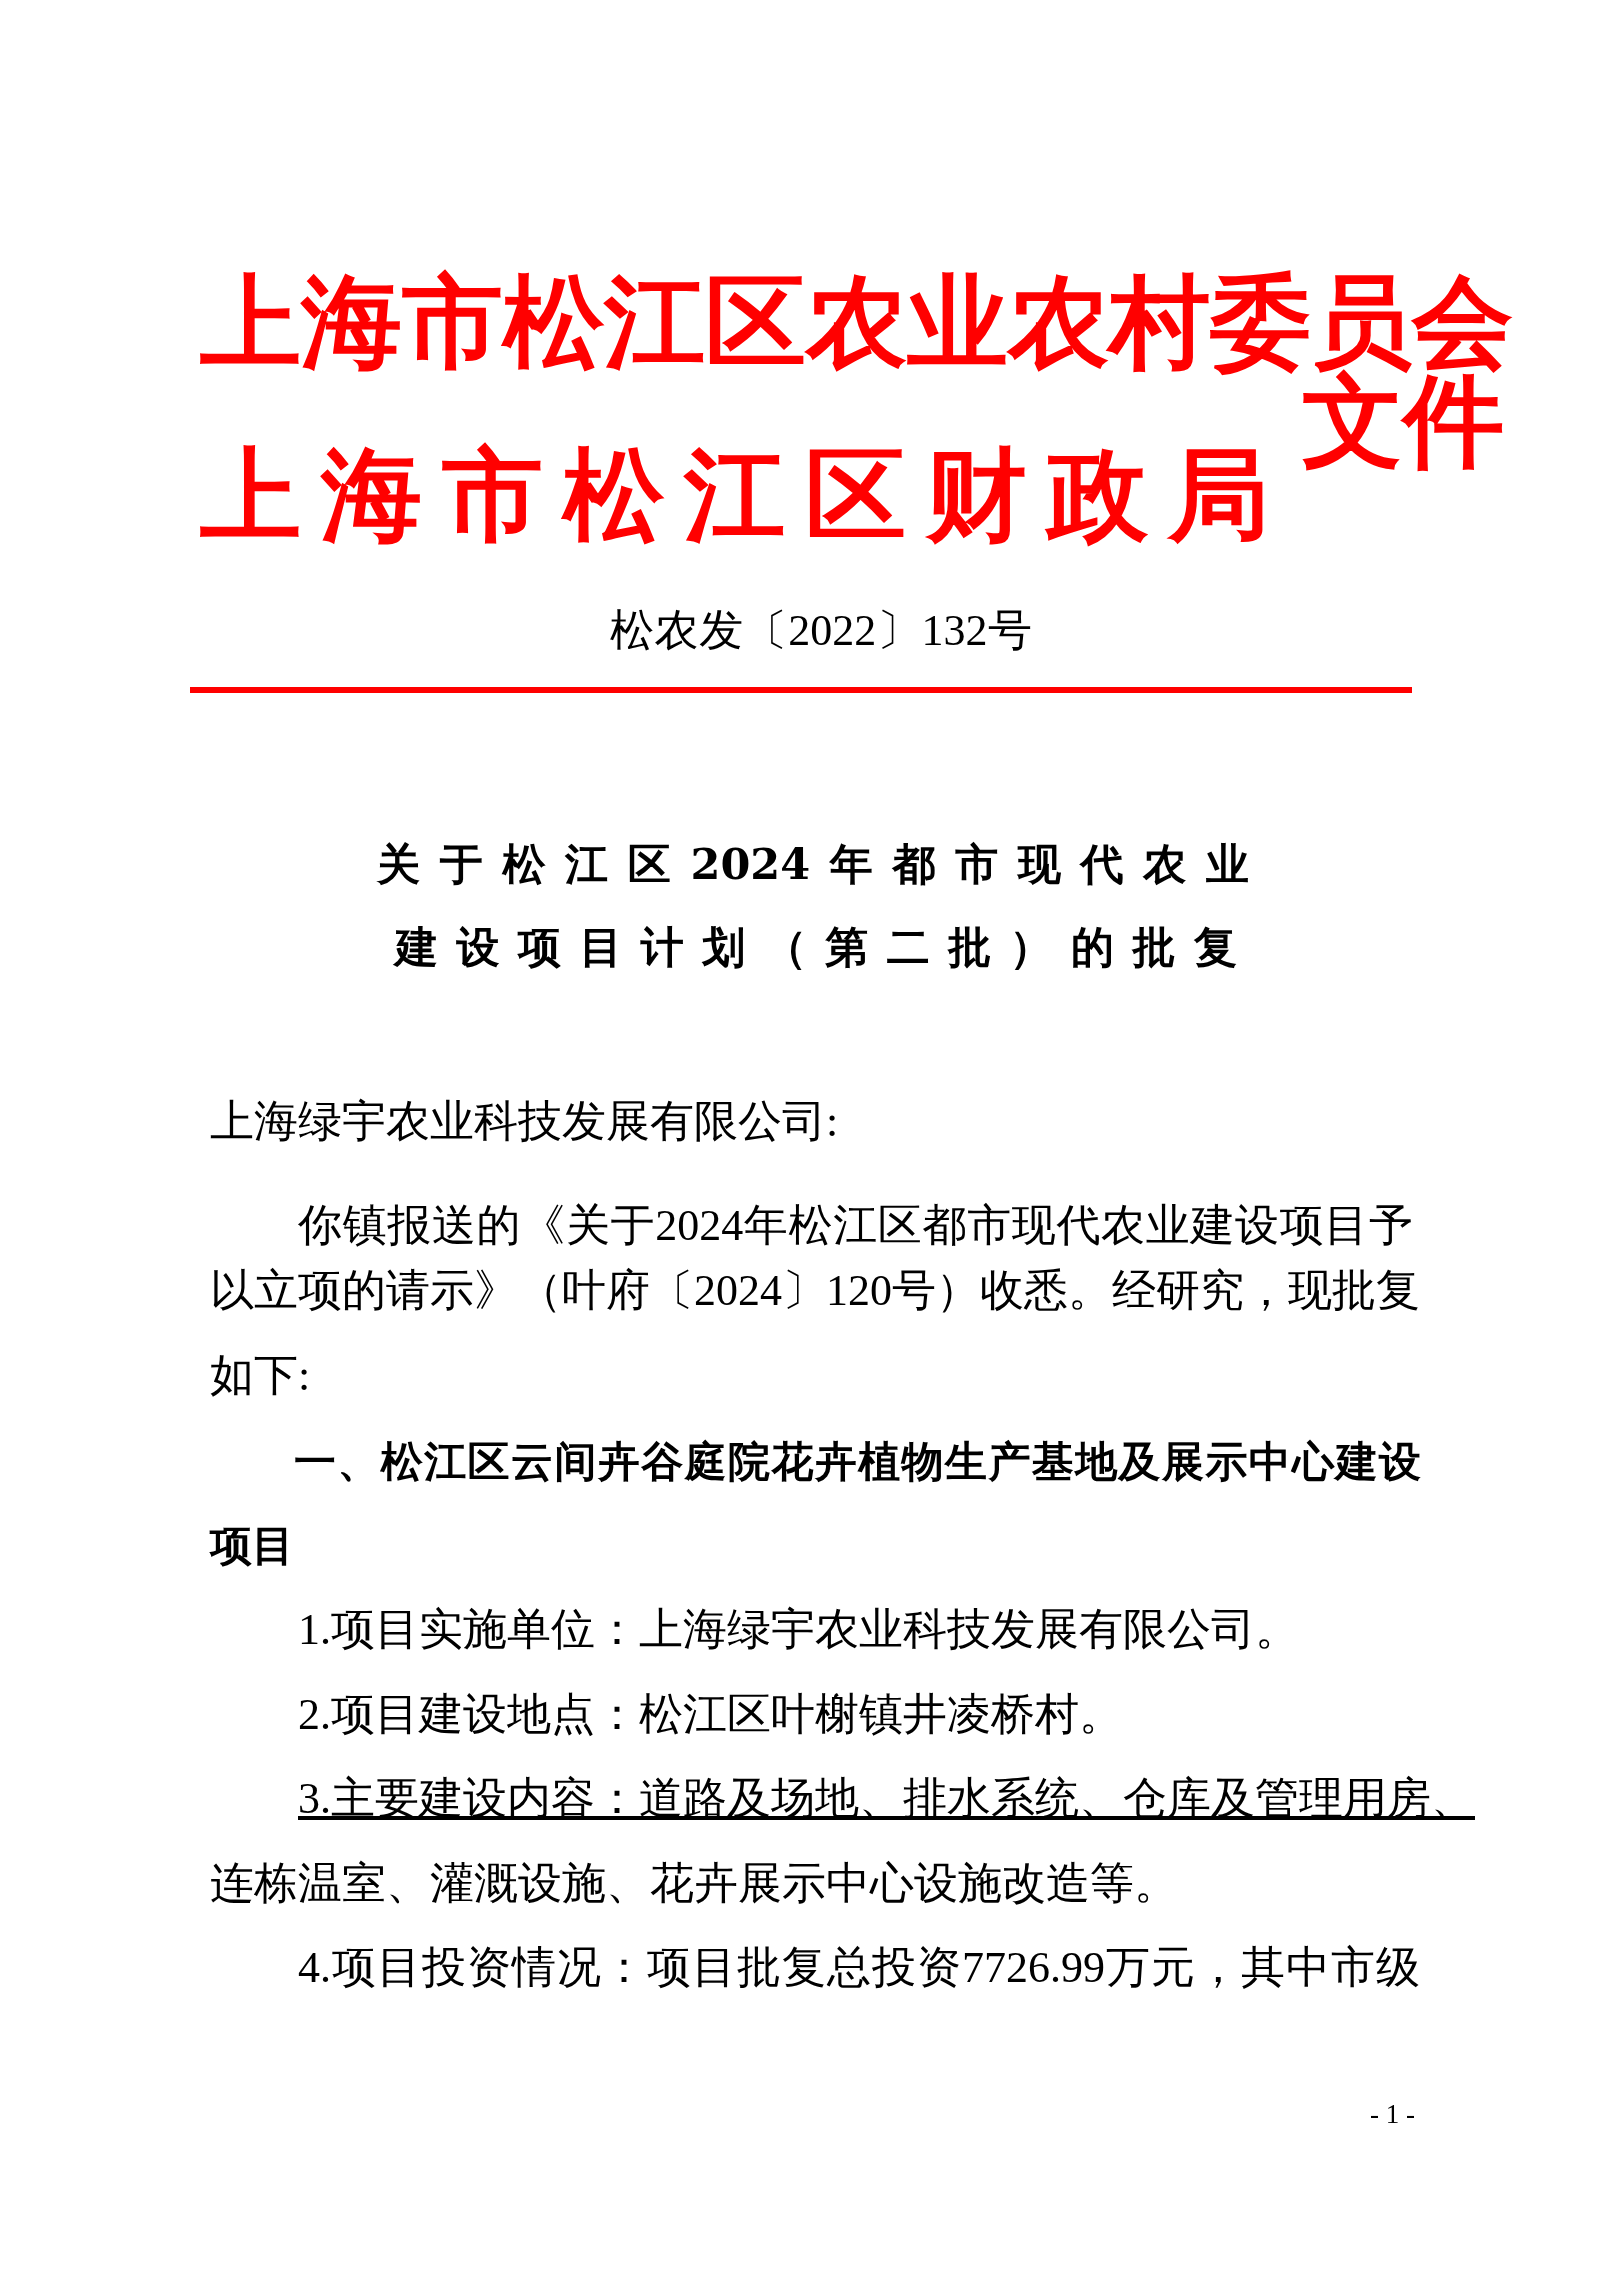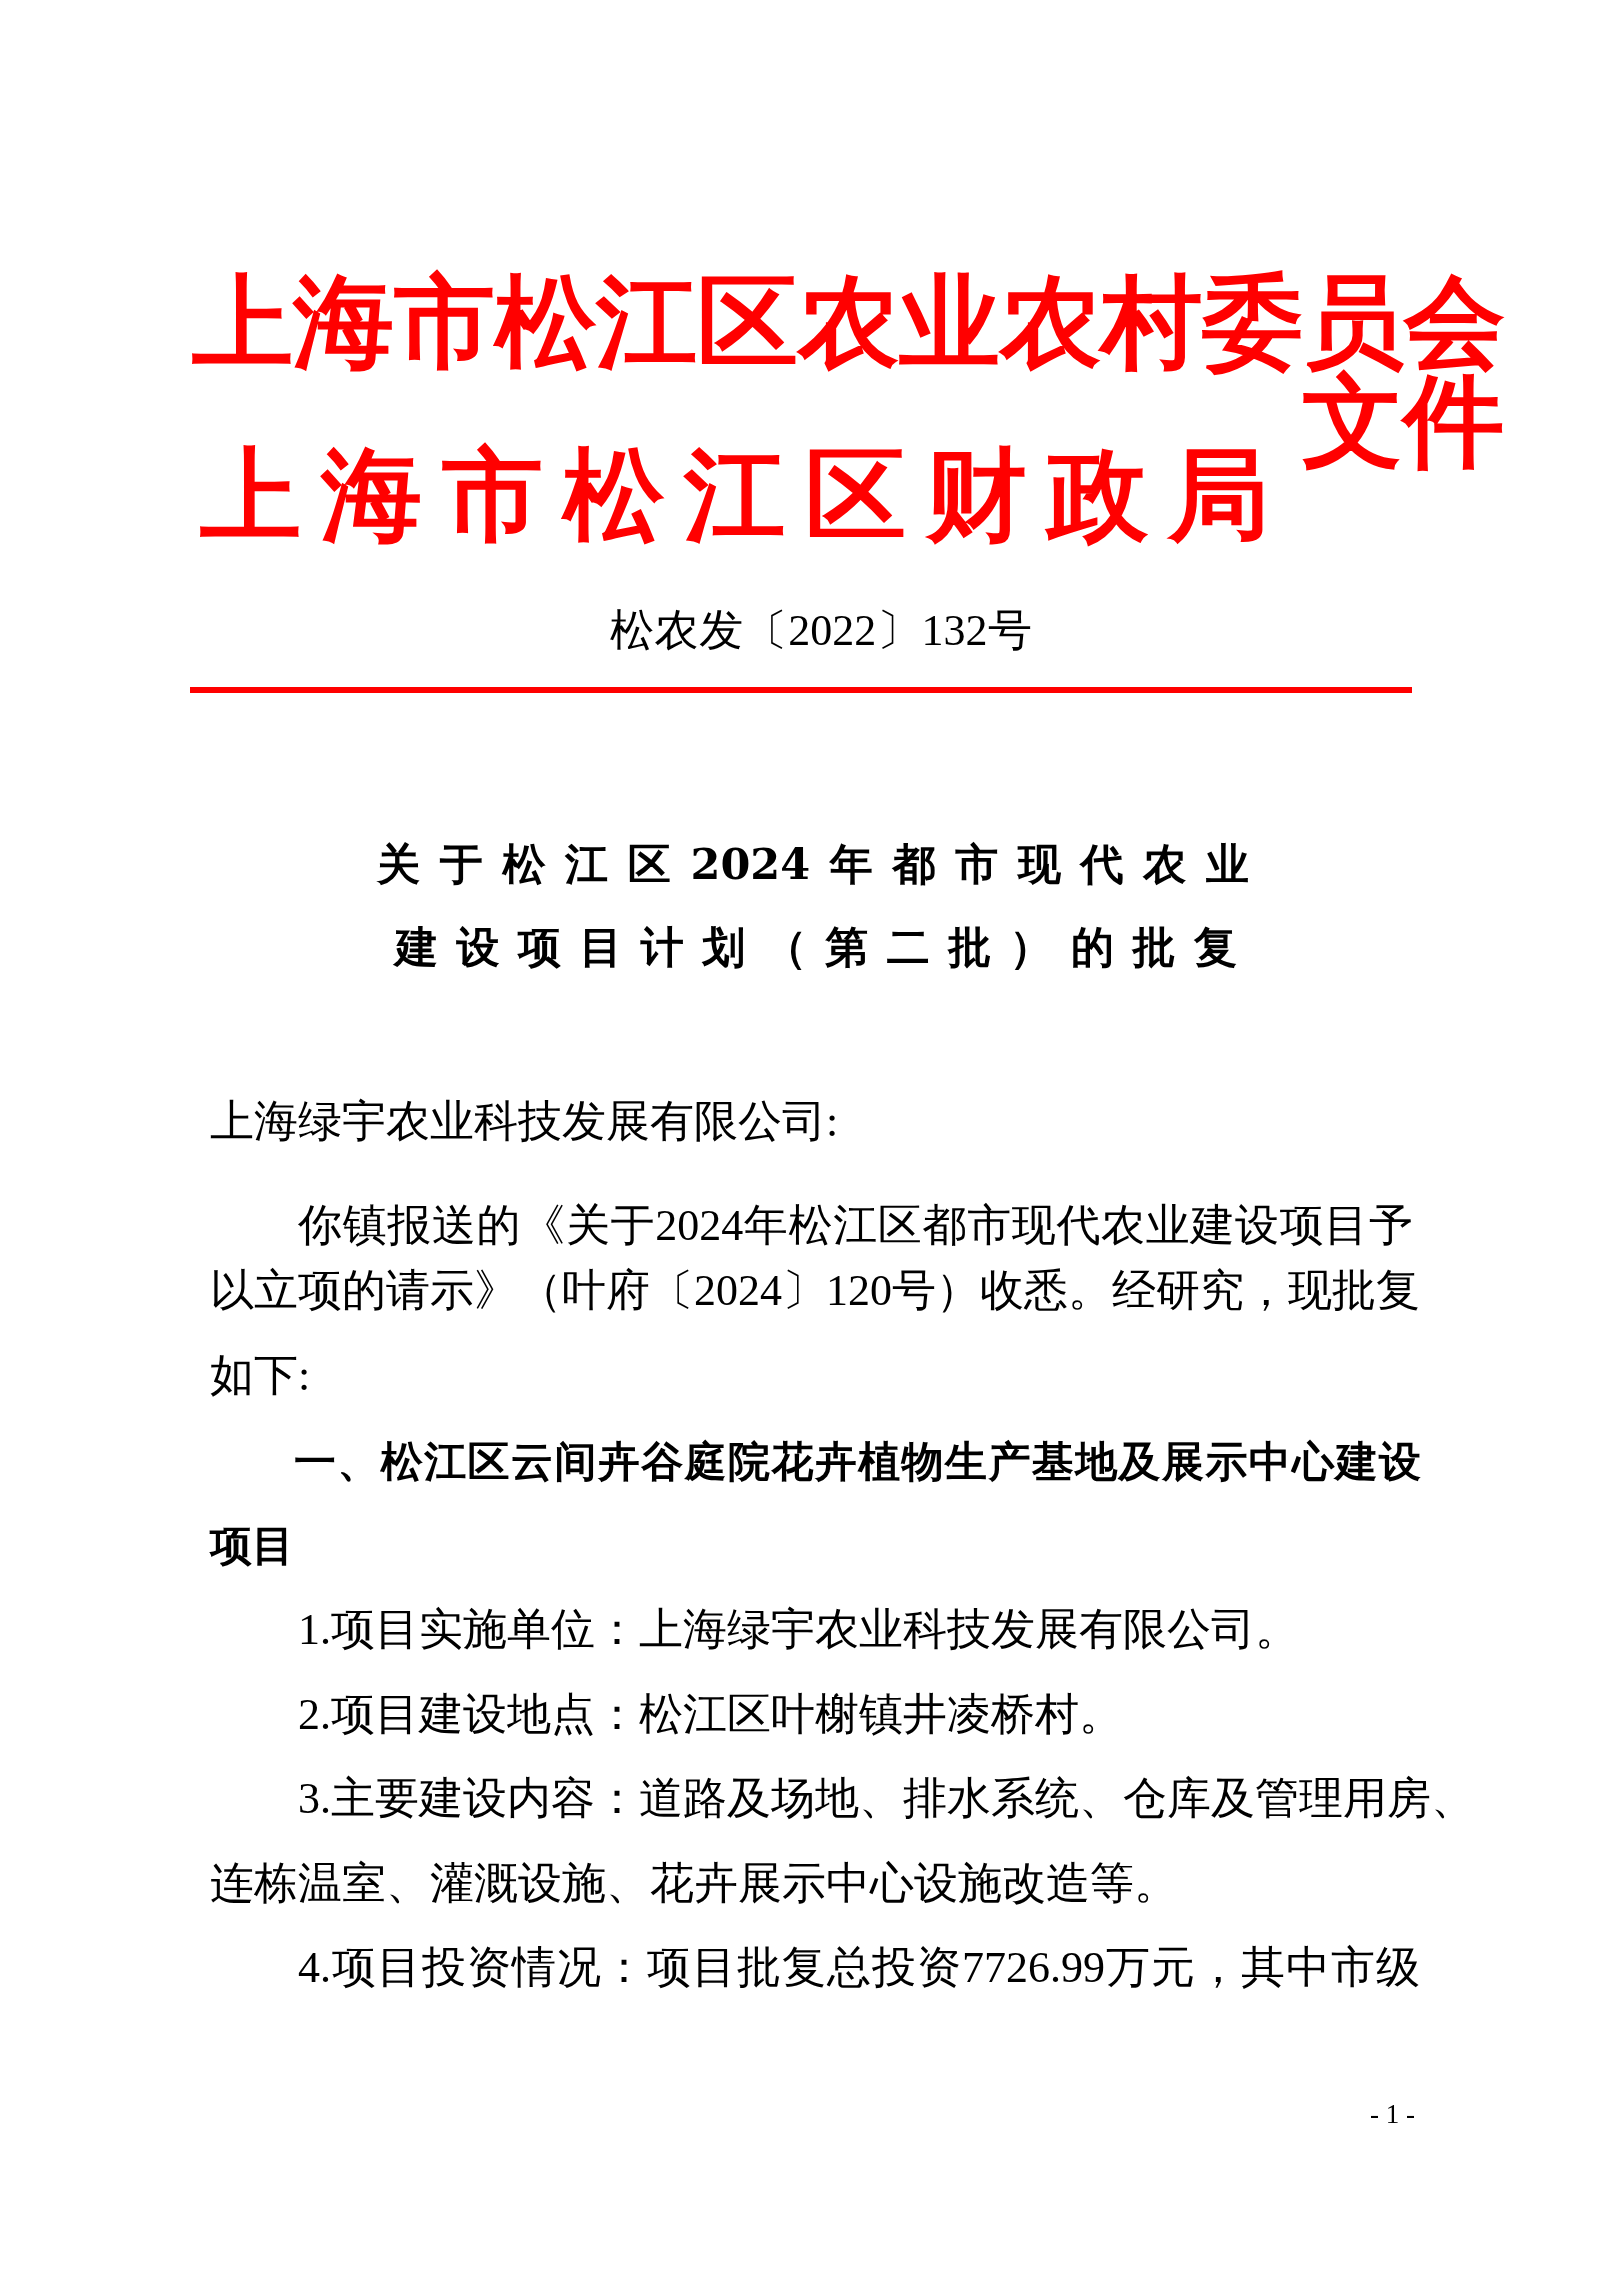--- a/index.html
+++ b/index.html
@@ -3,21 +3,21 @@
 <meta charset="utf-8">
 <style>
   html, body { margin: 0; padding: 0; background: #ffffff; }
   body { width: 1623px; height: 2295px; position: relative; overflow: hidden;
          font-family: "Liberation Serif", "DejaVu Serif", serif; color: #000; }
   .abs { position: absolute; white-space: nowrap; }
   .line { position: absolute; white-space: nowrap; text-align: justify; text-align-last: justify; }
 
   
   .mast { color: #ff0000; font-family: "DejaVu Serif", "Liberation Serif", serif; font-weight: bold; }
-  .mast-1 { left: 192px; top: 267px; width: 1079px; height: 109px; font-size: 101px; line-height: 109px; }
+  .mast-1 { left: 200px; top: 267px; width: 1079px; height: 109px; font-size: 101px; line-height: 109px; }
   .mast-2 { left: 200px; top: 440px; width: 1069px; height: 109px; font-size: 101px; line-height: 109px; }
   .mast-file { left: 1302px; top: 366px; width: 161px; height: 109px; font-size: 101px; line-height: 109px; }
 
   .doc-number { left: 610px; top: 604px; width: 422px; height: 54px; font-size: 44px; line-height: 54px; }
   .red-rule { position: absolute; left: 190px; top: 687px; width: 1222px; height: 6.1px; background: #ff0000; }
 
   .title { font-family: "DejaVu Serif", "Liberation Serif", serif; font-weight: bold; font-size: 43px; line-height: 68px; height: 68px; }
   .title-1 { left: 377px; top: 830px; width: 872px; }
   .title-2 { left: 395px; top: 913px; width: 842px; }
 
@@ -43,18 +43,18 @@
 
 <div class="line body" style="left:298px; top:1180px; width:1115px;margin-top:19px;">你镇报送的《关于2024年松江区都市现代农业建设项目予</div>
 <div class="line body" style="left:210px; top:1264px; width:1204px;">以立项的请示》（叶府〔2024〕120号）收悉。经研究，现批复</div>
 <div class="abs body" style="left:210px; top:1349px;">如下:</div>
 
 <div class="line heading" style="left:294px; top:1435px; width:1127px;">一、松江区云间卉谷庭院花卉植物生产基地及展示中心建设</div>
 <div class="abs heading" style="left:210px; top:1519px;">项目</div>
 
 <div class="abs body" style="left:298px; top:1603px;">1.项目实施单位：上海绿宇农业科技发展有限公司。</div>
 <div class="abs body" style="left:298px; top:1688px;">2.项目建设地点：松江区叶榭镇井凌桥村。</div>
-<div class="line body" style="left:298px; top:1772px; width:1124px;">3.主要建设内容：道路及场地、排水系统、仓库及管理用房、</div>
+<div class="line body" style="left:298px; top:1772px; width:1124px;text-decoration:underline;">3.主要建设内容：道路及场地、排水系统、仓库及管理用房、</div>
 <div class="abs body" style="left:210px; top:1857px;">连栋温室、灌溉设施、花卉展示中心设施改造等。</div>
 <div class="line body" style="left:298px; top:1941px; width:1122px;">4.项目投资情况：项目批复总投资7726.99万元，其中市级</div>
 
 <div class="abs page-number">- 1 -</div>
 
 
 </body></html>

